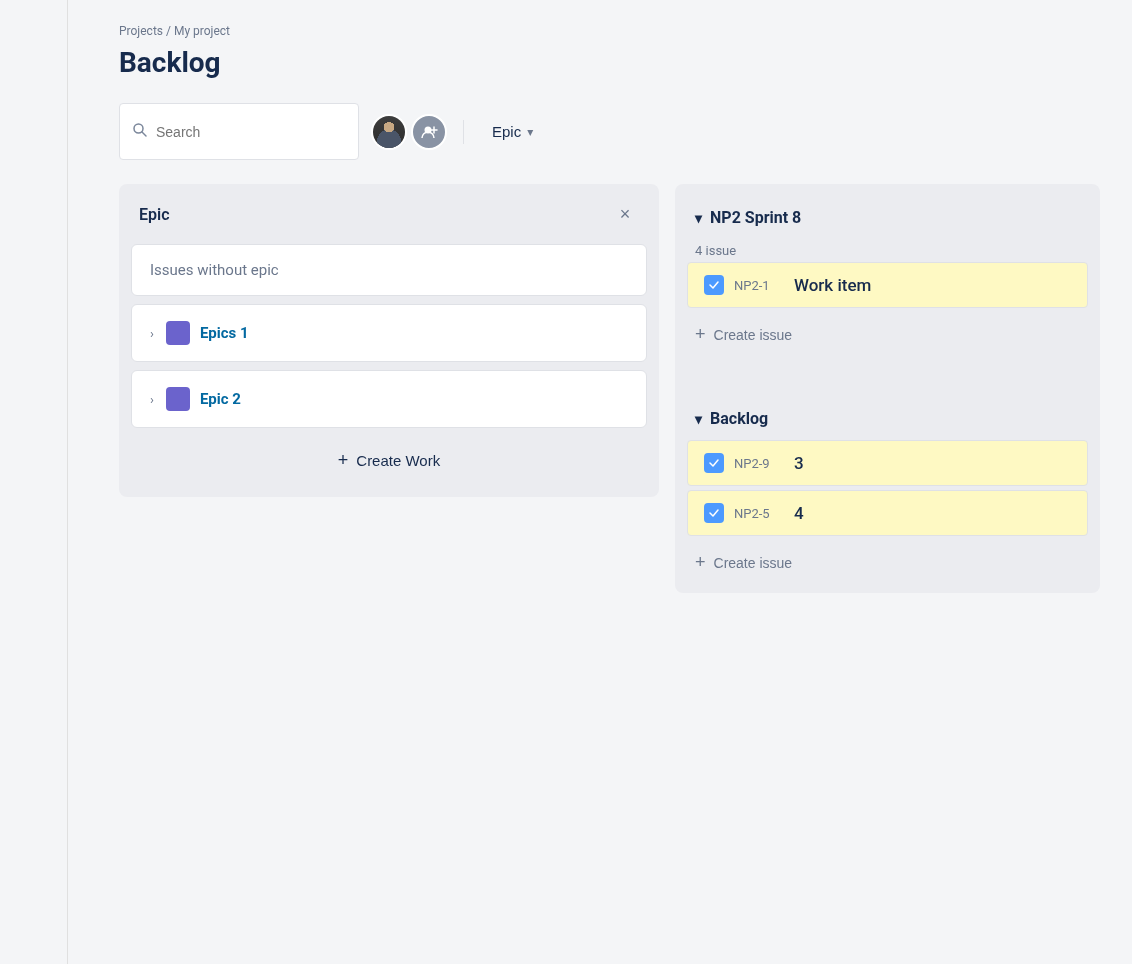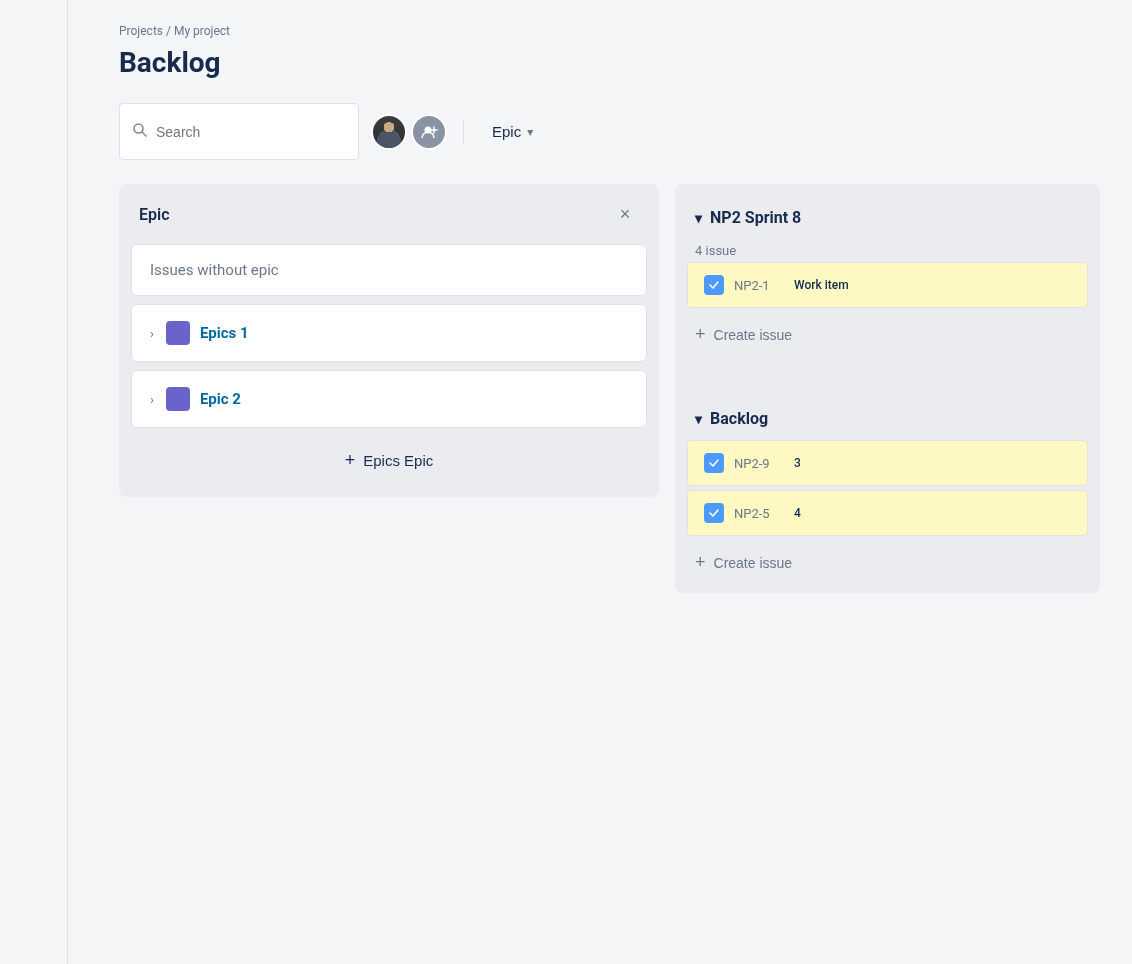--- a/index.html
+++ b/index.html
@@ -273,21 +273,21 @@
       height: 12px;
     }
 
     .issue-id {
       font-size: 13px;
       color: #6b778c;
       min-width: 50px;
     }
 
     .issue-title {
-      font-size: 12px;
+      font-size: 17px;
       color: #172b4d;
       font-weight: 500;
     }
 
     .create-issue-btn {
       display: flex;
       align-items: center;
       gap: 8px;
       padding: 12px 20px;
       background: transparent;
@@ -402,21 +402,21 @@
         </div>
 
         <div class="epic-item">
           <span class="epic-item-expand">›</span>
           <div class="epic-color-dot" style="background: #6b63cc; border-radius: 4px;"></div>
           <span class="epic-item-label">Epic 2</span>
         </div>
 
         <button class="create-epic-btn">
           <span class="plus-icon">+</span>
-          <span>Epics Epic</span>
+          <span>Create Work</span>
         </button>
       </div>
 
       <div class="sprint-panel">
 
         <div class="sprint-section">
           <div class="sprint-header">
             <span class="sprint-chevron">▾</span>
             <span class="sprint-title">NP2 Sprint 8</span>
           </div>

